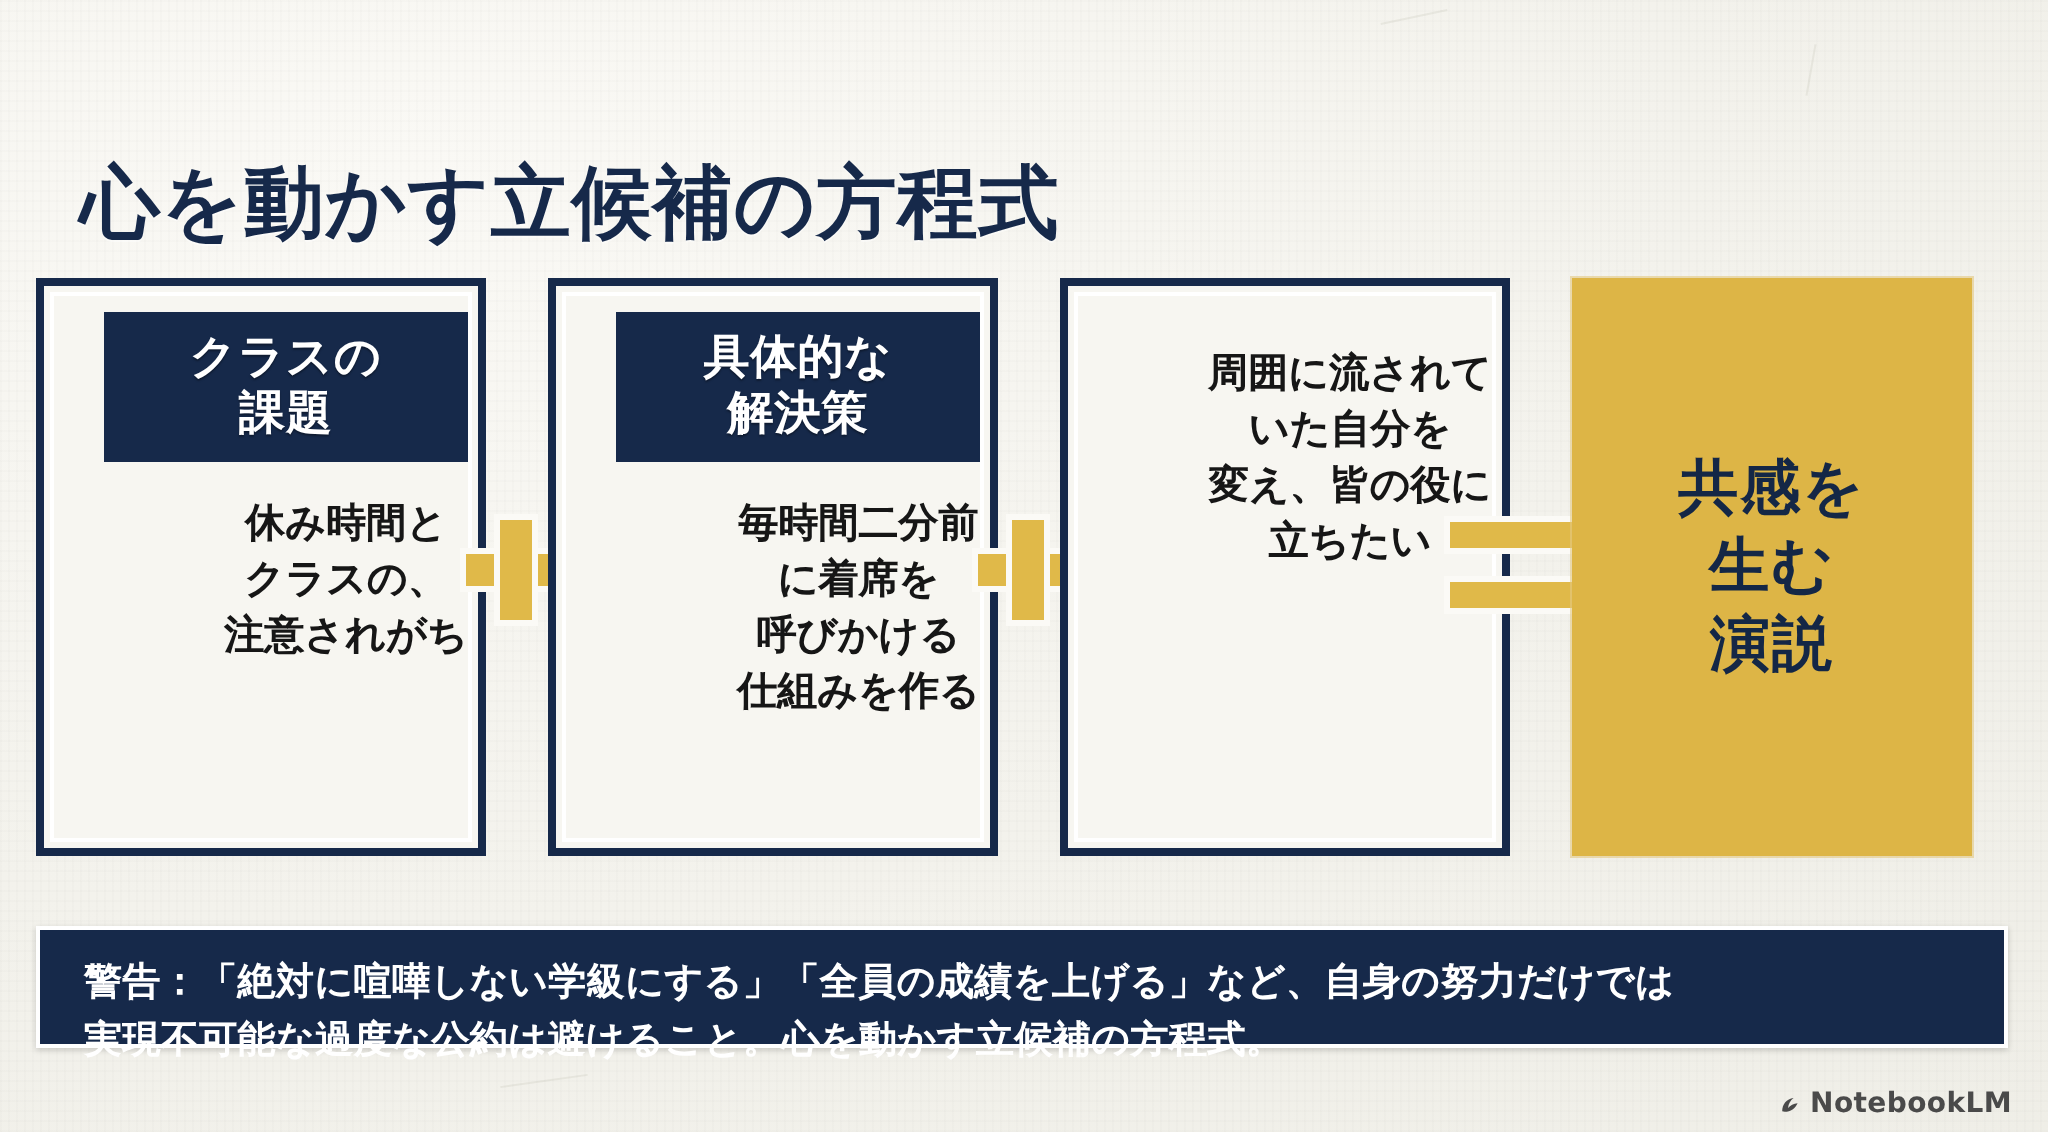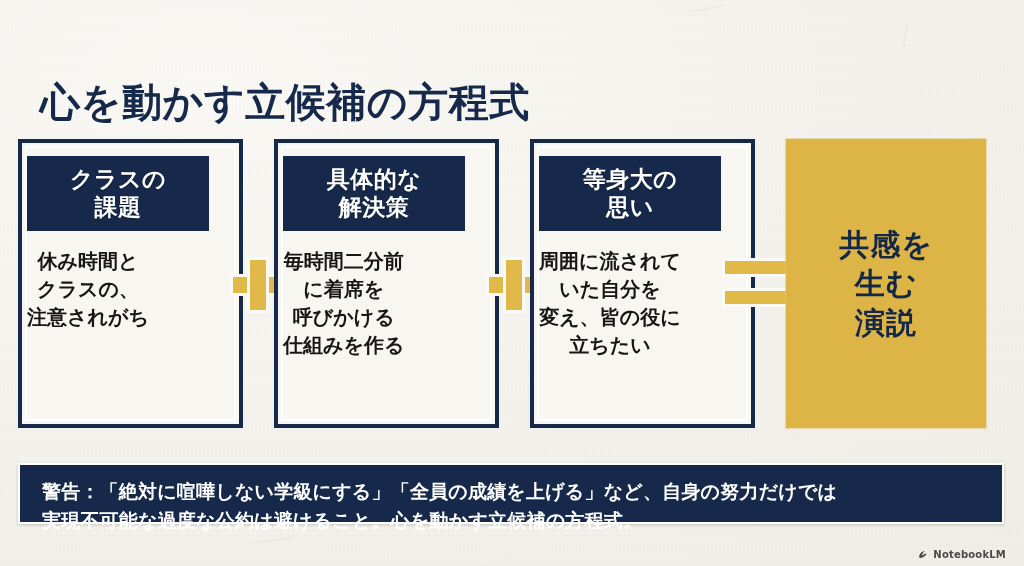--- a/index.html
+++ b/index.html
@@ -59,21 +59,21 @@
     padding: 3px;
   }
   .card-inner {
     box-sizing: border-box;
     width: 100%;
     height: 100%;
     border: 2px solid #ffffff;
     background: #f7f6f1;
     display: flex;
     flex-direction: column;
-    align-items: flex-start;
+    align-items: flex-end;
     padding-top: 8px;
   }
   #card-1 { left: 18px; }
   #card-2 { left: 274px; }
   #card-3 { left: 530px; }
 
   .card-head {
     width: 182px;
     background: #16294a;
     color: #ffffff;
@@ -189,21 +189,21 @@
 
   
   #watermark {
     position: absolute;
     right: 18px;
     bottom: 6px;
     display: flex;
     align-items: center;
     gap: 4px;
     color: #4a4a4a;
-    font-size: 10px;
+    font-size: 14px;
     font-weight: 700;
     letter-spacing: 0.2px;
   }
   #watermark svg { display: block; }
 </style>
 </head>
 <body>
 
 <div id="slide">
 
@@ -249,24 +249,20 @@
     </div>
   </div>
 
   <div class="op-plus" id="plus-2">
     <div class="bar h"></div>
     <div class="bar v"></div>
   </div>
 
   <div class="card" id="card-3">
     <div class="card-inner">
-      <div class="card-head">
-        <span class="ln">等身大の</span>
-        <span class="ln">思い</span>
-      </div>
       <div class="card-body">
         <span class="ln">周囲に流されて</span>
         <span class="ln">いた自分を</span>
         <span class="ln">変え、皆の役に</span>
         <span class="ln">立ちたい</span>
       </div>
     </div>
   </div>
 
   <div id="op-equals">

